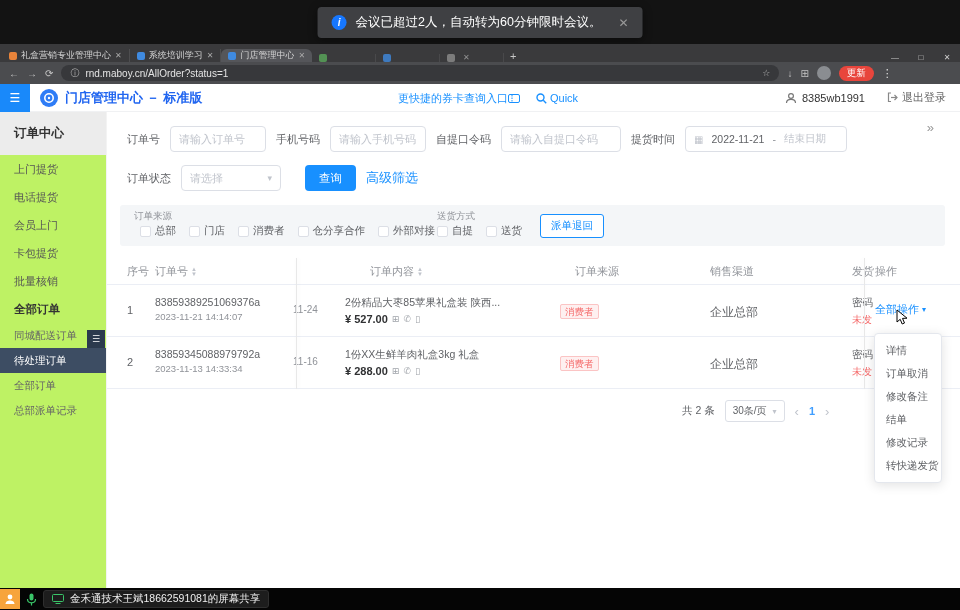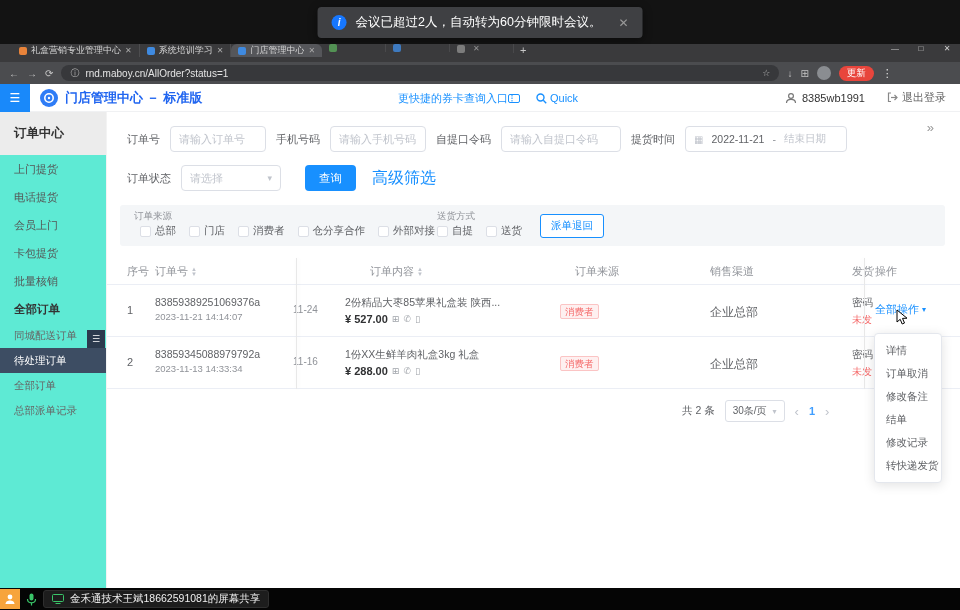--- a/index.html
+++ b/index.html
@@ -8,21 +8,21 @@
 .stage{position:relative;width:960px;height:610px;background:#fff;overflow:hidden;}
 
 
 .band-top{position:absolute;left:0;top:0;width:960px;height:44px;background:#131313;}
 .toast{position:absolute;left:50%;top:7px;transform:translateX(-50%);height:31px;background:#3f4043;border-radius:4px;display:flex;align-items:center;padding:0 14px;gap:9px;box-shadow:0 2px 10px rgba(0,0,0,.45);white-space:nowrap;}
 .toast-ico{width:15px;height:15px;border-radius:50%;background:#1677ff;color:#fff;font-size:10px;font-weight:bold;font-style:italic;display:flex;align-items:center;justify-content:center;flex:none;}
 .toast-text{color:#fff;font-size:12.5px;}
 .toast-close{color:#9a9a9a;font-size:12px;margin-left:8px;cursor:pointer;}
 
 
-.tabstrip{position:absolute;left:0;top:44px;width:960px;height:18px;background:#3a3a3c;display:flex;align-items:flex-start;padding-left:12px;}
+.tabstrip{position:absolute;left:0;top:44px;width:960px;height:18px;background:#3a3a3c;display:flex;align-items:flex-end;padding-left:2px;}
 .tab{display:flex;align-items:center;gap:4px;padding:0 7px;font-size:9px;color:#d6d6d6;max-width:132px;border-right:1px solid #4d4d4f;cursor:pointer;}
 .tab.active{background:#55565a;border-radius:6px 6px 0 0;border-right:none;}
 .tab.dim{min-width:64px;opacity:.8;}
 .favicon{width:8px;height:8px;border-radius:2px;flex:none;}
 .tab-label{white-space:nowrap;overflow:hidden;text-overflow:ellipsis;}
 .tab-close{font-size:8px;color:#a8a8a8;flex:none;}
 .newtab{width:18px;display:flex;align-items:center;justify-content:center;color:#c8c8c8;font-size:11px;cursor:pointer;}
 .win-controls{margin-left:auto;display:flex;align-items:stretch;}
 .wc{width:26px;display:flex;align-items:center;justify-content:center;color:#cfcfcf;font-size:8px;cursor:pointer;}
 
@@ -47,21 +47,21 @@
 .coupon-link{color:#1890ff;font-size:11px;white-space:nowrap;cursor:pointer;}
 .quick{display:flex;align-items:center;gap:3px;margin-left:16px;cursor:pointer;}
 .quick-label{color:#1890ff;font-size:11px;}
 .header-right{margin-left:auto;display:flex;align-items:center;padding-right:14px;}
 .username{font-size:11px;color:#333;margin-left:5px;}
 .logout{display:flex;align-items:center;gap:4px;margin-left:22px;cursor:pointer;}
 .logout-label{font-size:11px;color:#666;}
 
 
 .workspace{position:absolute;left:0;top:112px;width:960px;height:476px;display:flex;background:#fff;}
-.sidebar{width:107px;flex:none;background:#5eead4;position:relative;border-right:1px solid #f3f3f3;}
+.sidebar{width:107px;flex:none;background:#bef264;position:relative;border-right:1px solid #f3f3f3;}
 .side-title{height:43px;display:flex;align-items:center;padding-left:14px;background:#ececec;font-size:12.5px;font-weight:bold;color:#333;}
 .side-item{height:28px;display:flex;align-items:center;padding-left:14px;font-size:11px;color:#555;cursor:pointer;}
 .side-group{height:28px;display:flex;align-items:center;padding-left:14px;font-size:11.5px;font-weight:bold;color:#333;cursor:pointer;}
 .side-sub{height:25px;display:flex;align-items:center;padding-left:14px;font-size:10.5px;color:#666;cursor:pointer;}
 .side-sub.active{background:#3d4d63;color:#fff;}
 .side-toggle{position:absolute;right:1px;top:218px;width:18px;height:18px;background:#2c3a4d;color:#fff;display:flex;align-items:center;justify-content:center;font-size:9px;z-index:6;cursor:pointer;}
 
 .main{flex:1;position:relative;background:#fff;overflow:hidden;}
 .collapse-btn{position:absolute;right:26px;top:8px;color:#999;font-size:13px;cursor:pointer;}
 
@@ -74,21 +74,21 @@
 .finput::placeholder{color:#c0c4cc;}
 .datebox{height:26px;border:1px solid #dcdfe6;border-radius:4px;display:flex;align-items:center;gap:8px;padding:0 8px;width:162px;background:#fff;cursor:pointer;}
 .cal-ico{color:#c0c4cc;font-size:10px;}
 .date-val{font-size:10.5px;color:#606266;white-space:nowrap;}
 .date-sep{font-size:10.5px;color:#909399;}
 .date-ph{font-size:10.5px;color:#c0c4cc;white-space:nowrap;}
 .fselect{width:100px;height:26px;border:1px solid #dcdfe6;border-radius:4px;display:flex;align-items:center;justify-content:space-between;padding:0 8px;background:#fff;cursor:pointer;}
 .sel-ph{font-size:11px;color:#c0c4cc;}
 .sel-caret{font-size:9px;color:#c0c4cc;}
 .btn-primary{height:26px;padding:0 14px;background:#1890ff;color:#fff;font-size:11.5px;border:none;border-radius:4px;display:flex;align-items:center;margin-left:14px;cursor:pointer;}
-.adv-link{color:#1890ff;font-size:16px;margin-left:6px;cursor:pointer;}
+.adv-link{color:#1890ff;font-size:13px;margin-left:0;cursor:pointer;}
 
 
 .srcpanel{position:absolute;left:13px;right:15px;top:93px;height:41px;background:#f4f6f8;border-radius:3px;}
 .sp-label{position:absolute;top:5px;font-size:9.5px;color:#909399;white-space:nowrap;}
 .sp-label.src{left:14px;}
 .sp-label.del{left:317px;}
 .sp-group{position:absolute;top:19px;display:flex;align-items:center;gap:13px;}
 .sp-group.src{left:20px;}
 .sp-group.del{left:317px;}
 .cb{display:flex;align-items:center;gap:4px;font-size:10.5px;color:#606266;white-space:nowrap;cursor:pointer;}

